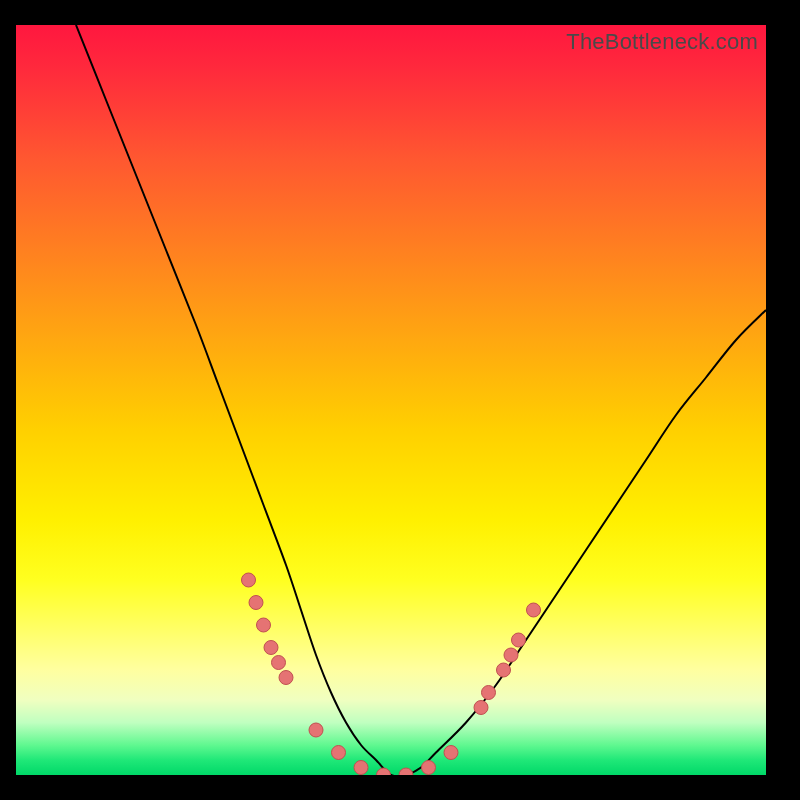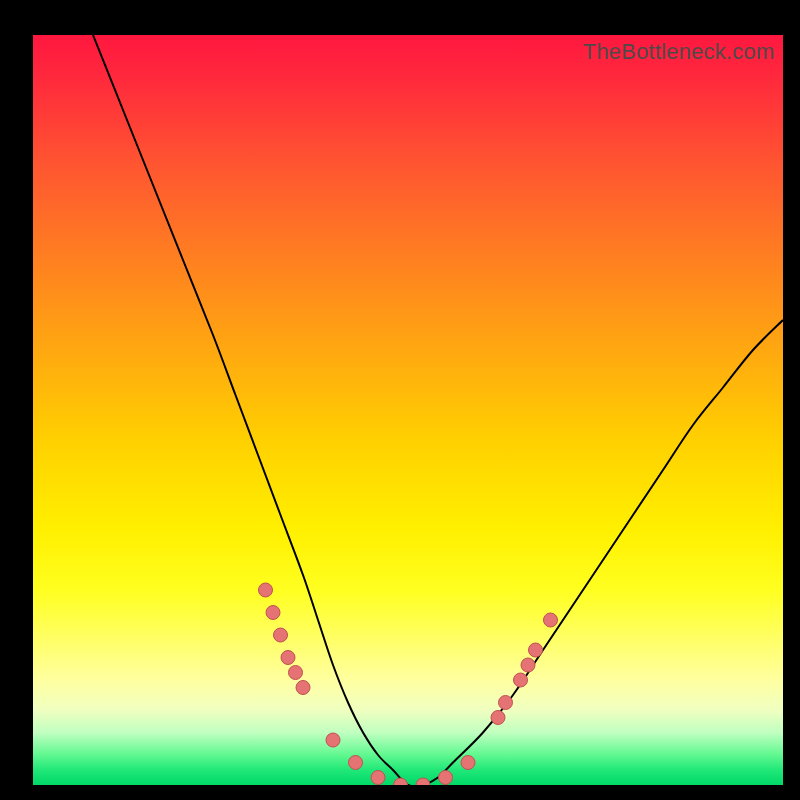--- a/index.html
+++ b/index.html
@@ -6,41 +6,40 @@
     margin: 0;
     padding: 0;
     width: 800px;
     height: 800px;
     background: #000;
     overflow: hidden;
     font-family: Arial, Helvetica, sans-serif;
   }
   .frame {
     position: absolute;
-    left: 33px;
+    left: 16px;
     top: 25px;
     width: 750px;
     height: 750px;
     background: linear-gradient(to bottom,
       #ff173f 0%,
       #ff2a3c 6%,
       #ff5830 18%,
       #ff8020 30%,
       #ffa810 42%,
       #ffd000 54%,
       #fff000 66%,
       #ffff20 74%,
       #ffff60 80%,
       #ffffa0 86%,
       #f0ffc0 90%,
       #c0ffc0 93%,
       #60f890 96%,
       #20e878 98%,
       #00d868 100%);
-    margin-top: 10px;
   }
   .watermark {
     position: absolute;
     top: 4px;
     right: 8px;
     font-size: 22px;
     font-weight: 500;
     color: #4a4a4a;
     letter-spacing: 0.2px;
     z-index: 10;

